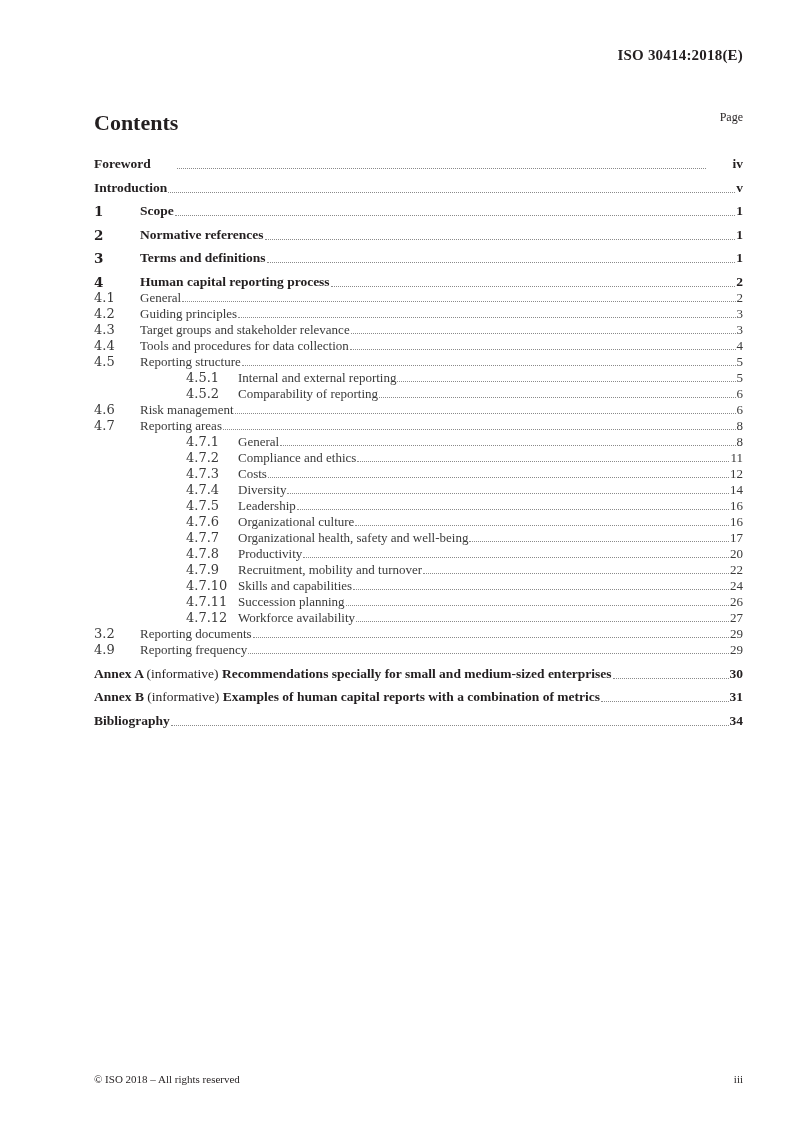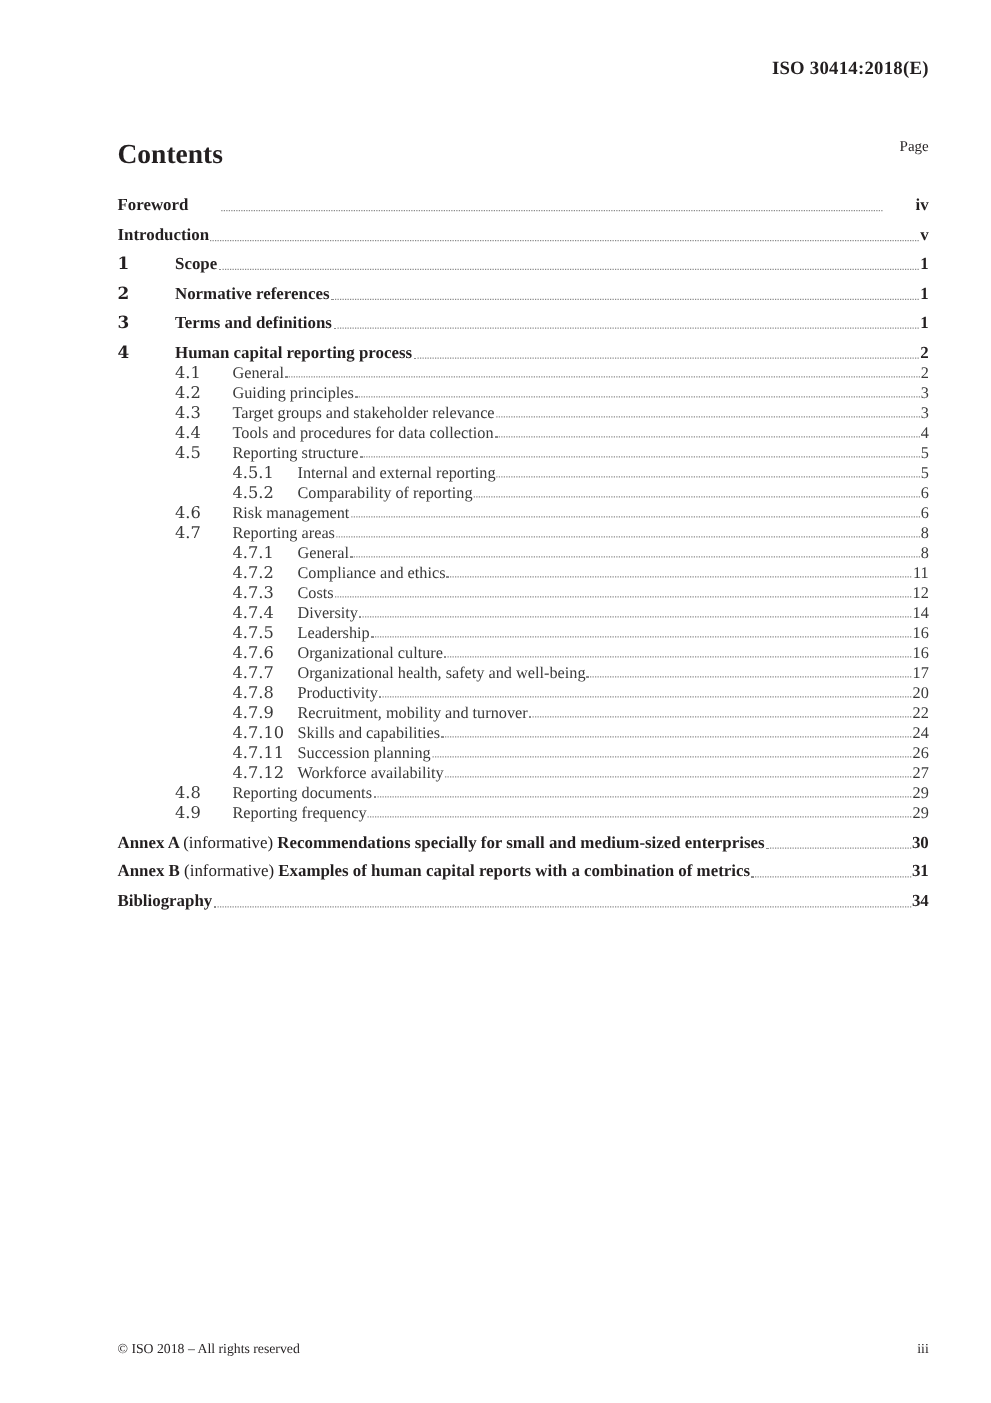--- a/index.html
+++ b/index.html
@@ -11,21 +11,21 @@
                justify-content: space-between; align-items: flex-start; }
   .contents-title { font-family: "Liberation Serif", serif; font-weight: bold; font-size: 22px; }
   .page-col-label { font-family: "Liberation Serif", serif; font-size: 12px; }
   .toc { position: absolute; left: 94px; right: 50px; top: 154px; }
   .row { display: flex; align-items: baseline; font-size: 12.5px; line-height: 16px; white-space: nowrap; }
   .row.l0 { font-weight: bold; font-size: 12.8px; height: 23.6px; align-items: flex-end; }
   .row.l0.first { height: 18px; gap: 25px; }
   .row.l1, .row.l2 { height: 16px; }
   .num { display: inline-block; }
   .l0 .num { width: 46px; }
-  .l1 .num { width: 46px; margin-left: 46px; }
+  .l1 .num { width: 46px; }
   .l2 .num { width: 52px; margin-left: 92px; }
   .lbl { font-family: "Liberation Serif", serif; }
   .l0 .lbl { font-family: "Liberation Serif", serif; }
   .l1 .lbl, .l2 .lbl, .l1 .num, .l2 .num, .l1 .pg, .l2 .pg { font-weight: normal; font-size: 13px; color: #3a3a3a; }
   .l0 .num, .l0 .lbl, .l0 .pg { font-size: 13.5px; }
   .dots { flex: 1; border-bottom: 1px dotted #8a8a8a; margin: 0 1px 3px 1px; min-width: 8px; }
   .pg { font-family: "Liberation Serif", serif; text-align: center; }
   .annex .informative { font-weight: normal; }
   .footer { position: absolute; top: 1073px; left: 94px; right: 50px; display: flex;
             justify-content: space-between; font-family: "Liberation Serif", serif; font-size: 11px; }
@@ -196,21 +196,21 @@
         <span class="dots"></span>
         <span class="pg">26</span>
       </div>
       <div class="row l2">
         <span class="num">4.7.12</span>
         <span class="lbl">Workforce availability</span>
         <span class="dots"></span>
         <span class="pg">27</span>
       </div>
       <div class="row l1">
-        <span class="num">4.8</span>
+        <span class="num">3.2</span>
         <span class="lbl">Reporting documents</span>
         <span class="dots"></span>
         <span class="pg">29</span>
       </div>
       <div class="row l1">
         <span class="num">4.9</span>
         <span class="lbl">Reporting frequency</span>
         <span class="dots"></span>
         <span class="pg">29</span>
       </div>

